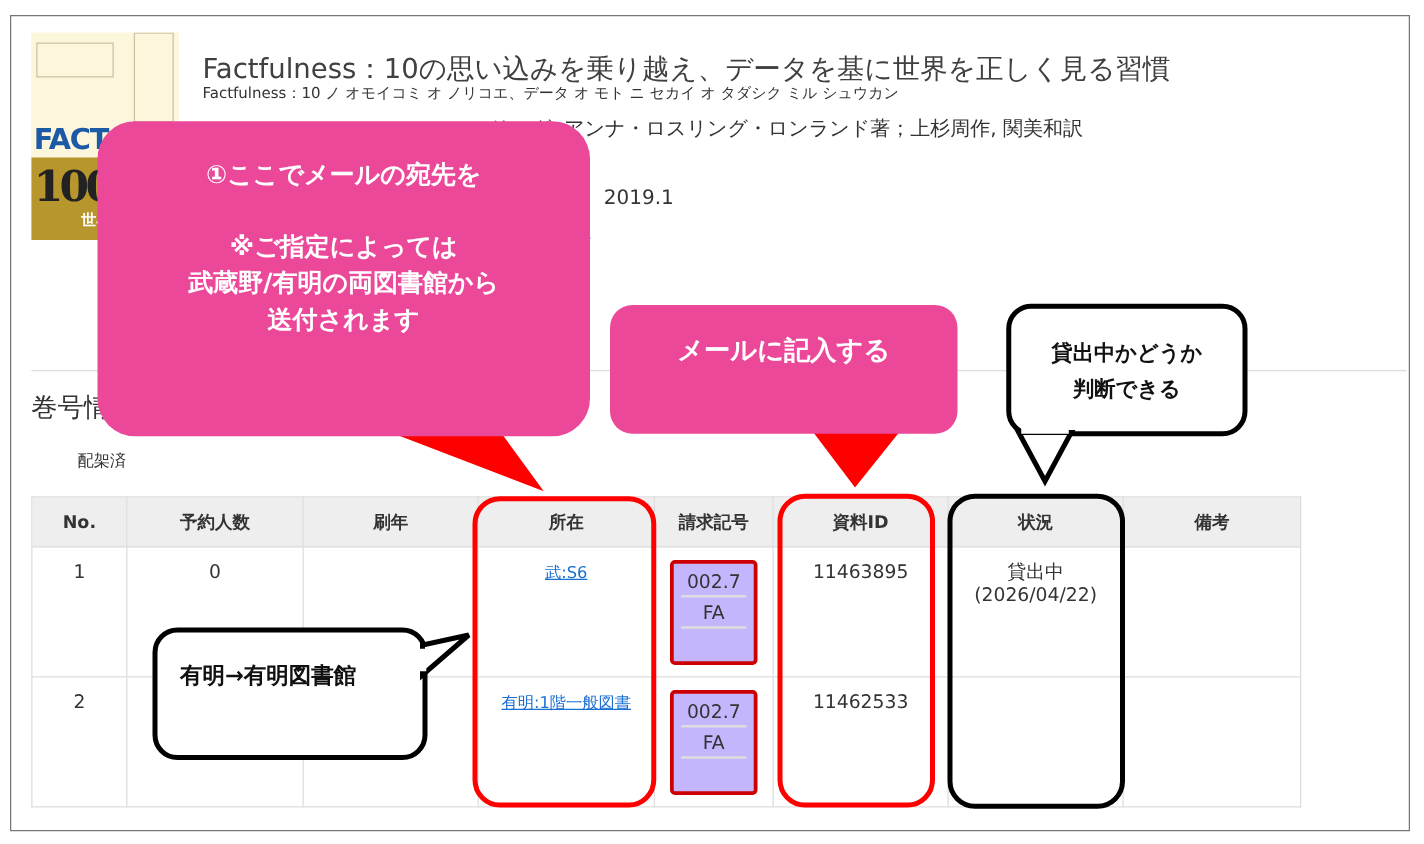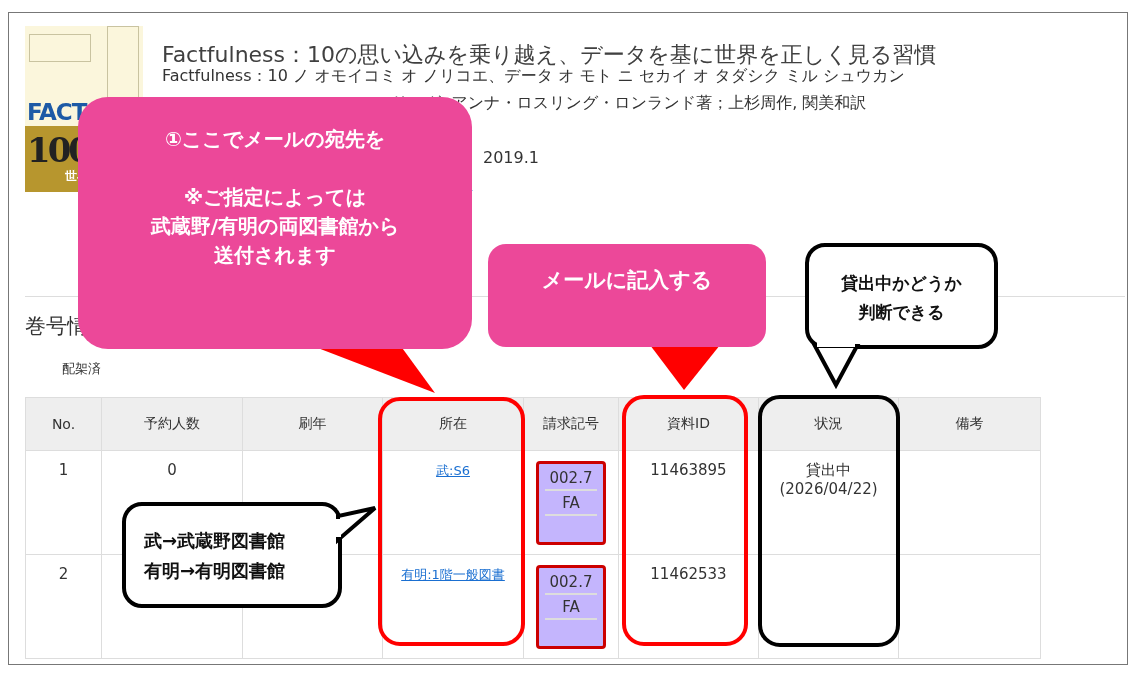--- a/index.html
+++ b/index.html
@@ -6,30 +6,30 @@
   body{width:1139px;height:675px;background:#fff;position:relative;overflow:hidden;font-family:"DejaVu Sans","Liberation Sans",sans-serif;color:#333;}
   .frame{position:absolute;left:8px;top:12px;width:1120px;height:653px;border:1px solid #777;box-sizing:border-box;background:#fff;}
   .cover{position:absolute;left:25px;top:26px;width:118px;height:166px;background:#fbf6dc;overflow:hidden;}
   .cover .band{position:absolute;left:0;top:100px;width:118px;height:66px;background:#b7962e;}
   .cover .fact{position:absolute;left:2px;top:45px;font-size:23px;font-weight:bold;color:#1d5aa6;line-height:26px;letter-spacing:-1px;margin-top:28px;}
   .cover .num{position:absolute;left:2px;top:104px;font-size:34px;font-weight:bold;color:#222;font-family:"DejaVu Serif",serif;letter-spacing:-3px;}
   .cover .world{position:absolute;left:40px;top:142px;font-size:12px;font-weight:bold;color:#fff;}
   .cover .boxl{position:absolute;left:4px;top:8px;width:60px;height:26px;border:1px solid #c9c3a0;}
   .cover .boxr{position:absolute;left:82px;top:0;width:30px;height:70px;border:1px solid #c9c3a0;}
   .title{position:absolute;left:162px;top:40px;font-size:22px;color:#404040;white-space:nowrap;}
-  .kana{position:absolute;left:162px;top:66px;font-size:16px;color:#333;white-space:nowrap;}
+  .kana{position:absolute;left:162px;top:66px;font-size:12px;color:#333;white-space:nowrap;}
   .author{position:absolute;left:162px;top:93px;font-size:16px;color:#333;white-space:nowrap;}
   .pubdate{position:absolute;left:483px;top:148px;font-size:16px;color:#333;}
   .morelink{position:absolute;left:456px;top:174px;font-size:16px;color:#1a6fd1;text-decoration:underline;}
   .divider{position:absolute;left:25px;top:296px;width:1100px;height:1px;background:#ddd;}
   .sect{position:absolute;left:25px;top:312px;font-size:21px;color:#333;}
   .shelved{position:absolute;left:25px;top:360px;font-size:13px;color:#333;margin-left:37px;}
   table.holdings{position:absolute;left:25px;top:397px;border-collapse:collapse;font-size:14px;}
   table.holdings th,table.holdings td{border:1px solid #ddd;text-align:center;vertical-align:top;padding:0;box-sizing:border-box;}
-  table.holdings th{background:#eee;font-weight:normal;height:53px;vertical-align:middle;color:#333;}
+  table.holdings th{background:#eee;font-weight:bold;height:40px;vertical-align:middle;color:#333;}
   table.holdings td{height:104px;padding-top:10px;color:#333;font-size:15px;}
   td a{color:#1a6fd1;text-decoration:underline;font-size:13px;}
   .callno{display:inline-block;width:70px;border:3px solid #c00;border-radius:4px;margin-top:2px;padding:2px 0 26px;box-sizing:border-box;background:#c4b5fd;}
   .callno span{display:block;border-bottom:2px solid #ddd;margin:0 6px;padding:3px 0 2px;font-size:15px;}
   .hl{position:absolute;border-radius:22px;box-sizing:border-box;pointer-events:none;}
   .hl.red{border:4px solid #f00;}
   .hl.black{border:4px solid #000;}
   .bubble{position:absolute;box-sizing:border-box;text-align:center;font-weight:bold;}
   .bubble.redb{background:#ec4899;color:#fff;border-radius:30px;}
   .bubble.whiteb{background:#fff;color:#111;border:4px solid #000;border-radius:20px;}
@@ -151,19 +151,18 @@
 <div class="bubble whiteb b3">
   <div>貸出中かどうか</div>
   <div>判断できる</div>
 </div>
 <svg class="tail" style="left:0;top:0;width:1px;height:1px;">
   <polygon points="815,346 857,346 836,385" fill="#fff" stroke="#000" stroke-width="4" stroke-linejoin="miter"></polygon>
   <rect x="817" y="341" width="38" height="6" fill="#fff"></rect>
 </svg>
 
 <div class="bubble whiteb b4">
-  <div>武→武蔵野図書館</div>
   <div>有明→有明図書館</div>
 </div>
 <svg class="tail" style="left:0;top:0;width:1px;height:1px;">
   <polygon points="338,516 338,540 375,508" fill="#fff" stroke="#000" stroke-width="4" stroke-linejoin="miter"></polygon>
   <rect x="333" y="519" width="8" height="18" fill="#fff"></rect>
 </svg>
 
 </body></html>

